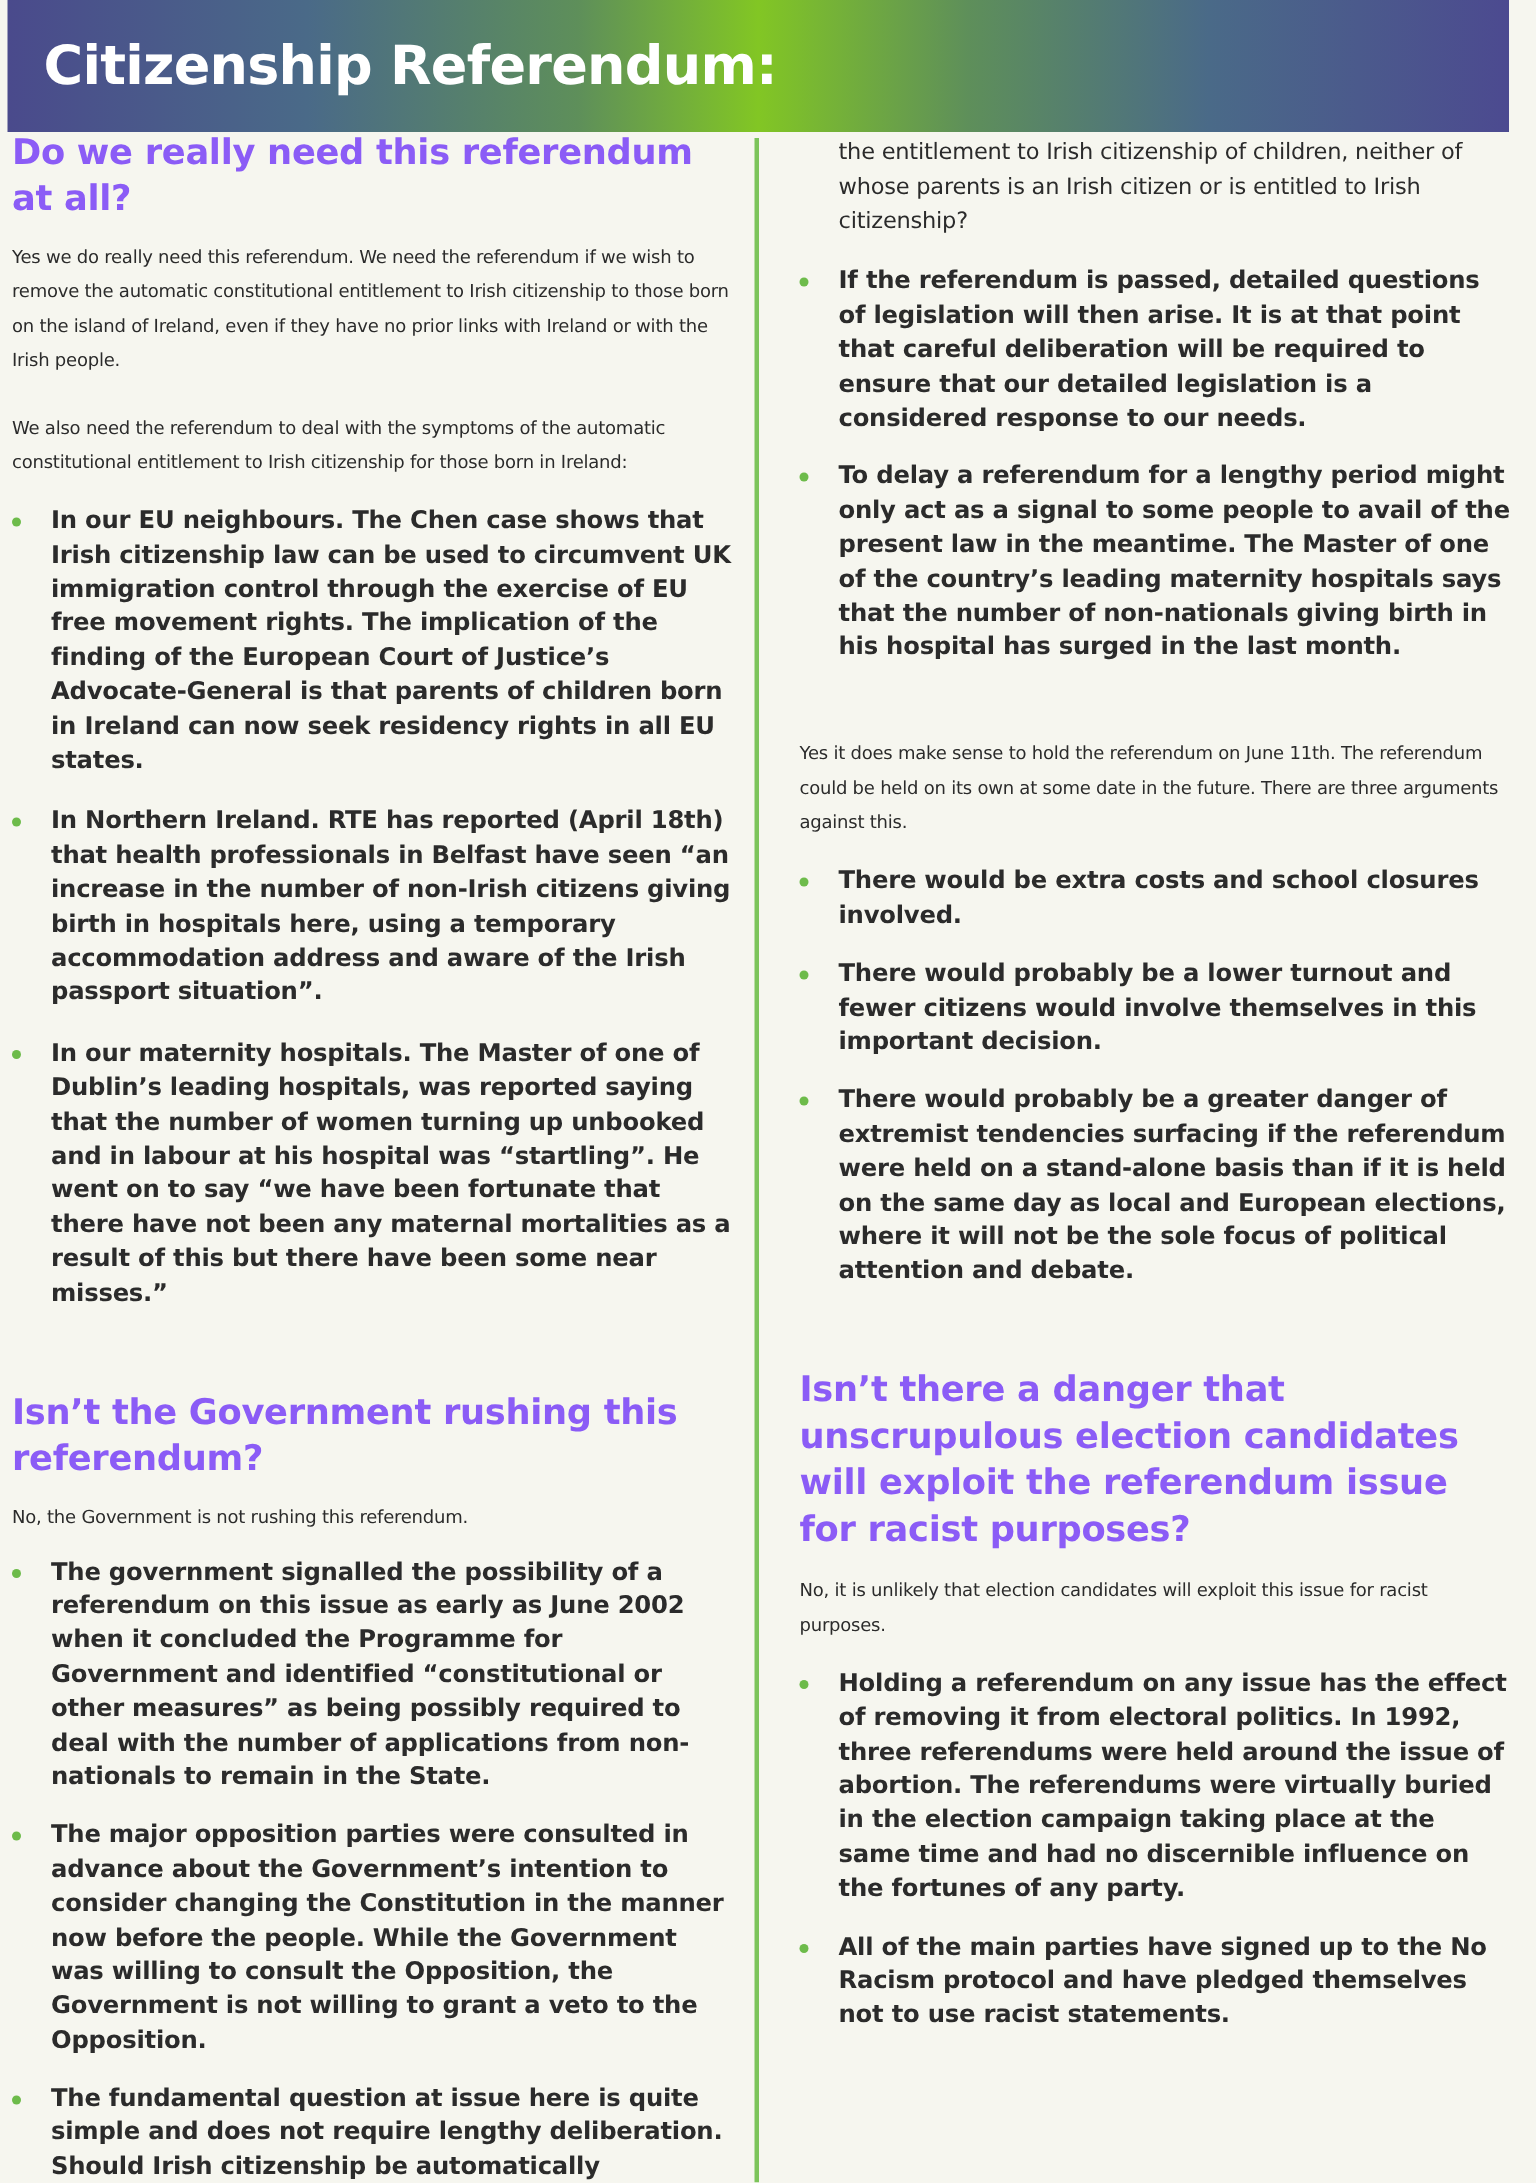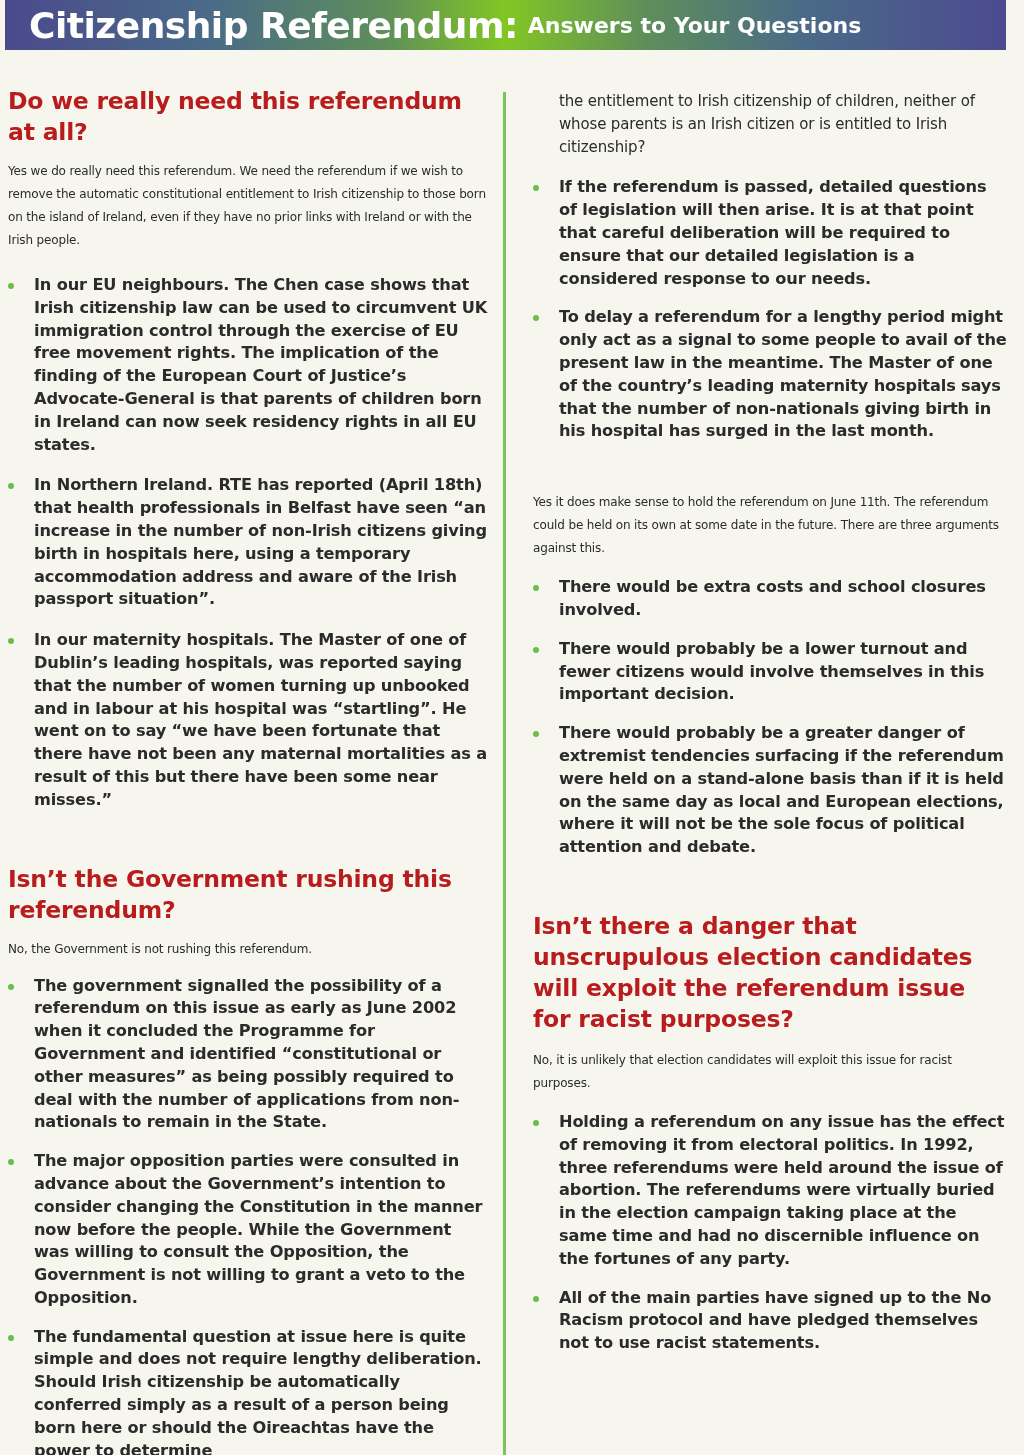--- a/index.html
+++ b/index.html
@@ -13,21 +13,21 @@
       position: relative;
       overflow: hidden;
       font-family: "DejaVu Sans", sans-serif;
       color: #2b2b2b;
     }
     .banner {
       position: absolute;
       left: 5px;
       top: 0;
       width: 1001px;
-      height: 50px;
+      height: 88px;
       background: linear-gradient(90deg, #4a4a8c 0%, #4a6a88 20%, #5e8f5a 38%, #82c624 50%, #5e8f5a 64%, #4a6a88 80%, #4c4a90 100%);
       box-sizing: border-box;
       padding-left: 24px;
       display: flex;
       align-items: center;
     }
     .banner-title {
       color: #ffffff;
       font-family: "DejaVu Sans", sans-serif;
       font-weight: bold;
@@ -53,21 +53,21 @@
     }
     .col {
       position: absolute;
       top: 86px;
     }
     .col-left { left: 8px; width: 480px; }
     .col-right { left: 533px; width: 475px; top: 90px; }
     h2 {
       font-family: "DejaVu Sans", sans-serif;
       font-weight: bold;
-      color: #b91c1c;
+      color: #8b5cf6;
       font-size: 23.5px;
       line-height: 31px;
       margin: 0 0 12px 0;
       letter-spacing: -0.2px;
     }
     p {
       margin: 0 0 18px 0;
       font-size: 12px;
       line-height: 23px;
       letter-spacing: -0.15px;
@@ -102,29 +102,29 @@
       margin-bottom: 16px;
       letter-spacing: -0.15px;
     }
     .sec-gap { height: 34px; }
   </style>
 </head>
 <body>
 
 <div class="banner">
   <span class="banner-title">Citizenship Referendum:</span>
-  <span class="banner-sub">Answers to Your Questions</span>
 </div>
 
 <div class="divider"></div>
 
 <div class="col col-left">
   <section>
     <h2>Do we really need this referendum at all?</h2>
     <p style="margin-bottom:22px;">Yes we do really need this referendum. We need the referendum if we wish to remove the automatic constitutional entitlement to Irish citizenship to those born on the island of Ireland, even if they have no prior links with Ireland or with the Irish people.</p>
+    <p style="margin-bottom:16px;">We also need the referendum to deal with the symptoms of the automatic constitutional entitlement to Irish citizenship for those born in Ireland:</p>
     <ul>
       <li style="margin-bottom:18px;"><span class="bullet"></span><span>In our EU neighbours. The Chen case shows that Irish citizenship law can be used to circumvent UK immigration control through the exercise of EU free movement rights. The implication of the finding of the European Court of Justice’s Advocate-General is that parents of children born in Ireland can now seek residency rights in all EU states.</span></li>
       <li style="margin-bottom:18px;"><span class="bullet"></span><span>In Northern Ireland. RTE has reported (April 18th) that health professionals in Belfast have seen “an increase in the number of non-Irish citizens giving birth in hospitals here, using a temporary accommodation address and aware of the Irish passport situation”.</span></li>
       <li><span class="bullet"></span><span>In our maternity hospitals. The Master of one of Dublin’s leading hospitals, was reported saying that the number of women turning up unbooked and in labour at his hospital was “startling”. He went on to say “we have been fortunate that there have not been any maternal mortalities as a result of this but there have been some near misses.”</span></li>
     </ul>
   </section>
 
   <div class="sec-gap" style="height:38px;"></div>
 
   <section>

